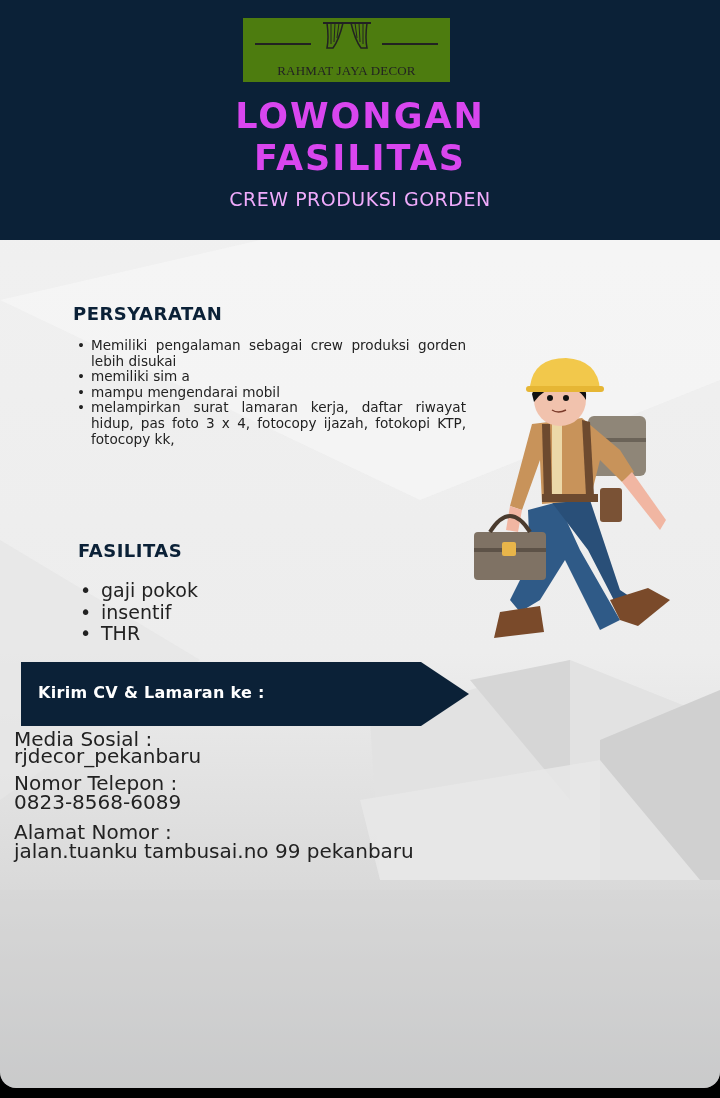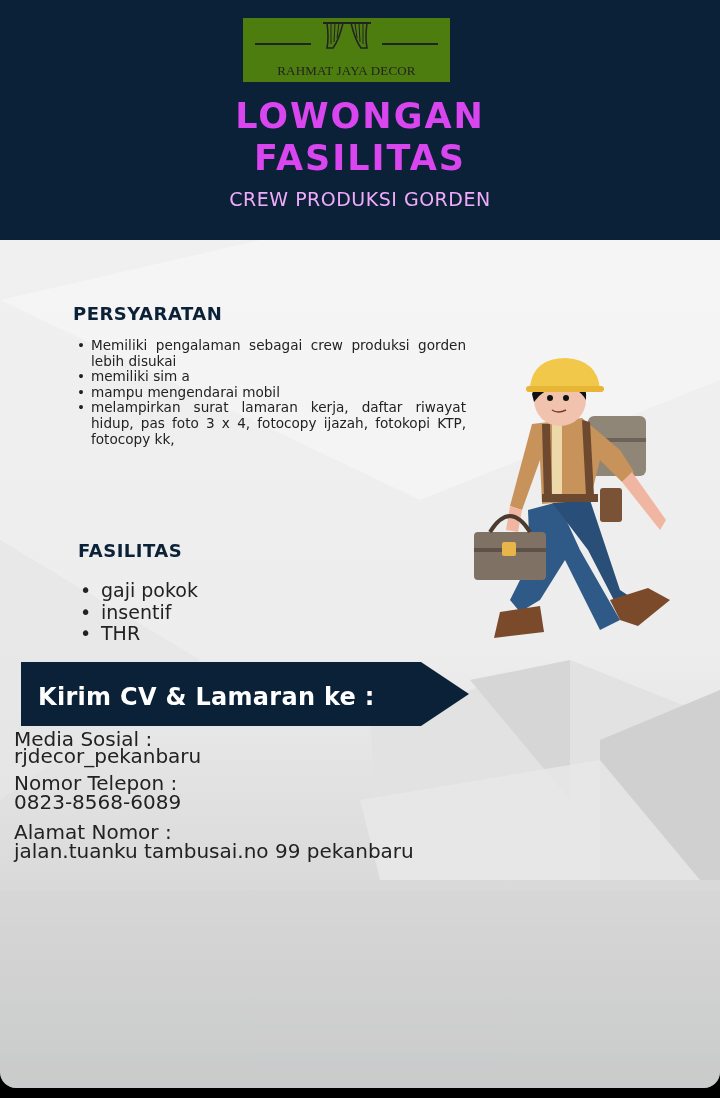--- a/index.html
+++ b/index.html
@@ -15,21 +15,21 @@
   .subtitle { position:absolute; left:0; right:0; top:188px; text-align:center; color:#f0abfc; font-size:19px; letter-spacing:0.5px; font-family:"DejaVu Sans", sans-serif; }
   .bgshape { position:absolute; }
   .section-title { position:absolute; color:#0b2137; font-weight:bold; font-size:18px; letter-spacing:0.5px; }
   ul.req { position:absolute; left:74px; top:338px; width:392px; margin:0; padding:0; list-style:none; font-size:13.6px; line-height:15.6px; color:#222; }
   ul.req li { position:relative; padding-left:17px; text-align:justify; text-align-last:left; }
   ul.req li::before { content:"•"; position:absolute; left:3px; top:0; }
   ul.fac { position:absolute; left:78px; top:580px; margin:0; padding:0; list-style:none; font-size:19px; line-height:21.5px; color:#222; }
   ul.fac li { position:relative; padding-left:23px; }
   ul.fac li::before { content:"•"; position:absolute; left:2px; top:0; }
   .banner { position:absolute; left:21px; top:662px; width:448px; height:64px; }
-  .banner-text { position:absolute; left:38px; top:683px; color:#fff; font-weight:bold; font-size:24px; letter-spacing:0.3px; }
+  .banner-text { position:absolute; left:38px; top:683px; color:#fff; font-weight:bold; font-size:16px; letter-spacing:0.3px; }
   .contact { position:absolute; left:14px; color:#222; font-size:20px; line-height:17px; }
   .worker { position:absolute; left:470px; top:350px; width:220px; height:300px; }
 </style>
 </head>
 <body>
 
 <div class="poster">
 
   <svg class="bgshape" style="left:0;top:240px" width="720" height="848">
     <polygon points="0,60 260,0 720,0 720,140 420,260" fill="#f7f7f7" opacity="0.7"></polygon>

